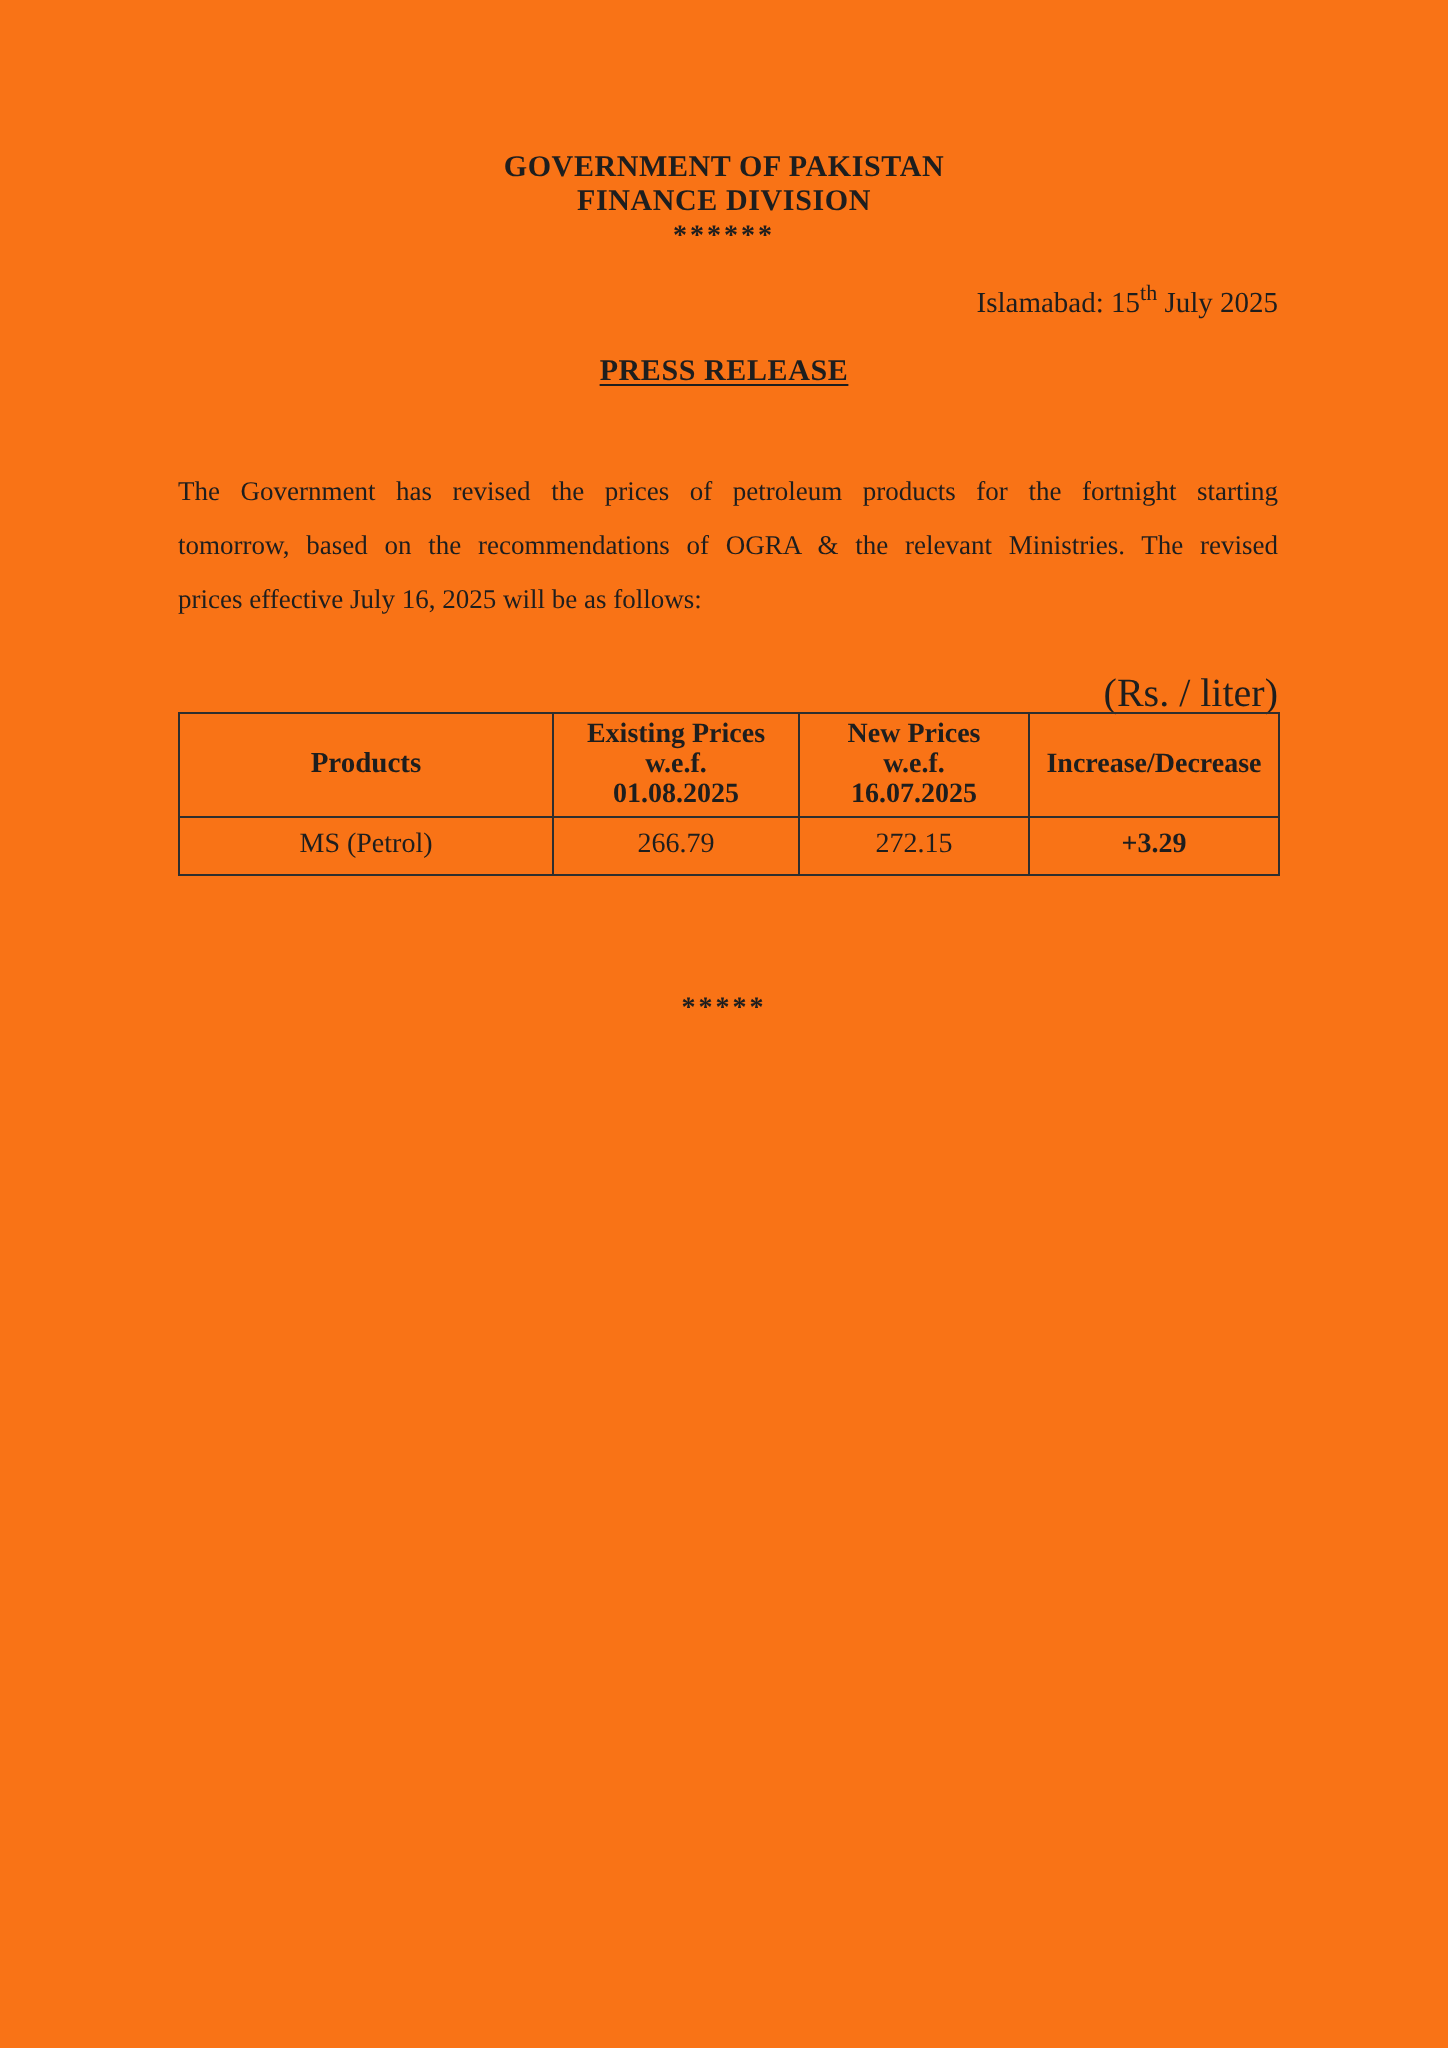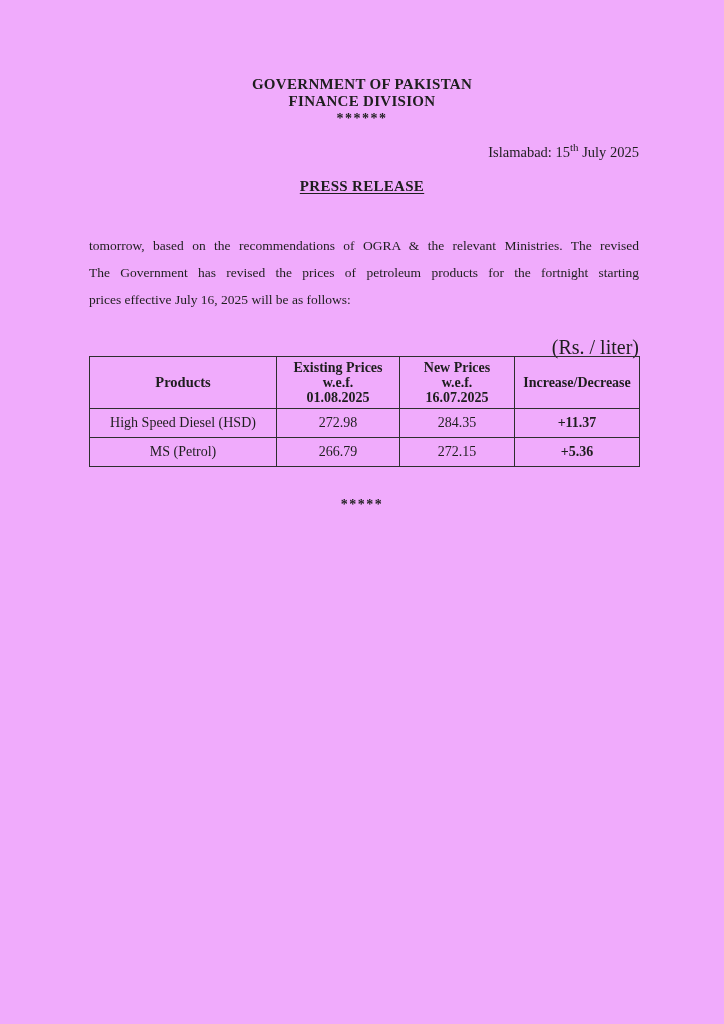--- a/index.html
+++ b/index.html
@@ -5,21 +5,21 @@
   html, body {
     margin: 0;
     padding: 0;
     background: #ffffff;
   }
   .page {
     position: relative;
     width: 724px;
     height: 1024px;
     margin: 0 auto;
-    background: #f0abfc;
+    background: #f97316;
     font-family: "Liberation Serif", "DejaVu Serif", serif;
     color: #1e1e1e;
     overflow: hidden;
   }
   .doc-header {
     position: absolute;
     top: 76px;
     left: 0;
     width: 100%;
     text-align: center;
@@ -141,22 +141,22 @@
     <div class="header-stars">******</div>
   </div>
 
   <div class="dateline"><span>Islamabad: 15</span><sup>th</sup><span> July 2025</span></div>
 
   <div class="doc-title">
     <span class="title-text">PRESS RELEASE</span>
   </div>
 
   <div class="body-para">
+    <div class="jline">The Government has revised the prices of petroleum products for the fortnight starting</div>
     <div class="jline">tomorrow, based on the recommendations of OGRA &amp; the relevant Ministries. The revised</div>
-    <div class="jline">The Government has revised the prices of petroleum products for the fortnight starting</div>
     <div class="jline last">prices effective July 16, 2025 will be as follows:</div>
   </div>
 
   <div class="unit-label">(Rs. / liter)</div>
 
   <table class="price-table">
     <colgroup>
       <col style="width:187px">
       <col style="width:123px">
       <col style="width:115px">
@@ -173,29 +173,23 @@
         <th>
           <div class="hdr-line">New Prices</div>
           <div class="hdr-line">w.e.f.</div>
           <div class="hdr-line">16.07.2025</div>
         </th>
         <th>Increase/Decrease</th>
       </tr>
     </thead>
     <tbody>
       <tr>
-        <td class="td-product">High Speed Diesel (HSD)</td>
-        <td>272.98</td>
-        <td>284.35</td>
-        <td class="td-change">+11.37</td>
-      </tr>
-      <tr>
         <td class="td-product">MS (Petrol)</td>
         <td>266.79</td>
         <td>272.15</td>
-        <td class="td-change">+5.36</td>
+        <td class="td-change">+3.29</td>
       </tr>
     </tbody>
   </table>
 
   <div class="closing-stars">*****</div>
 
 </div>
 
 </body></html>

